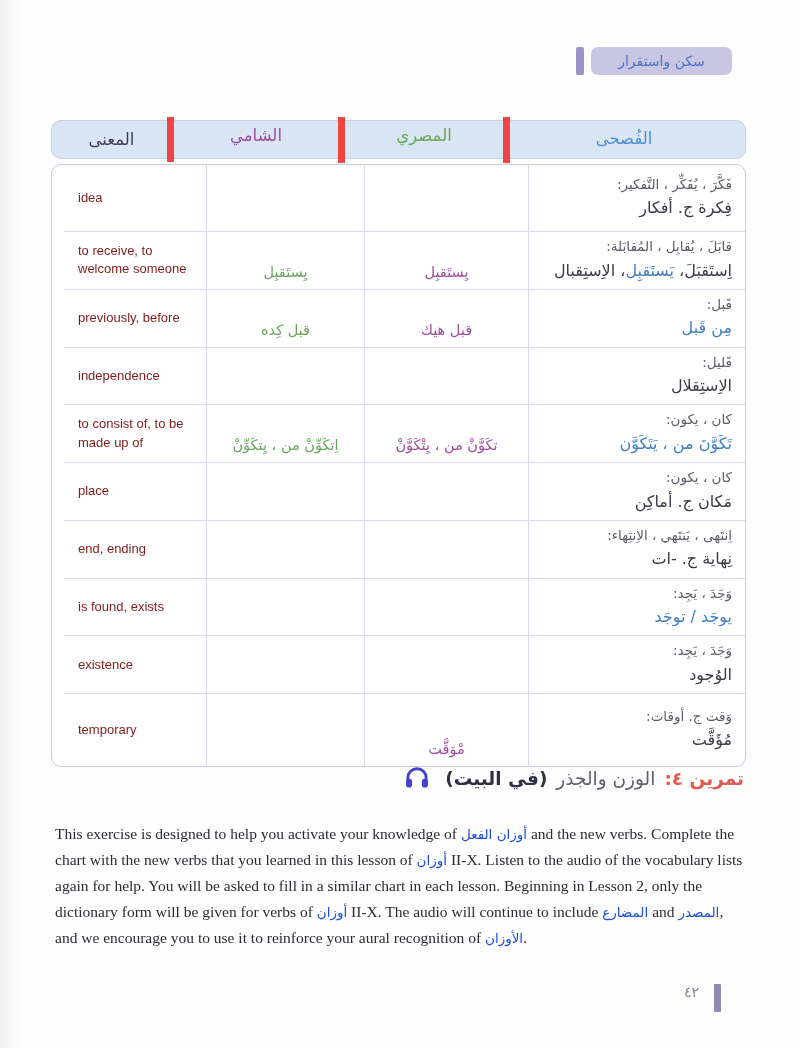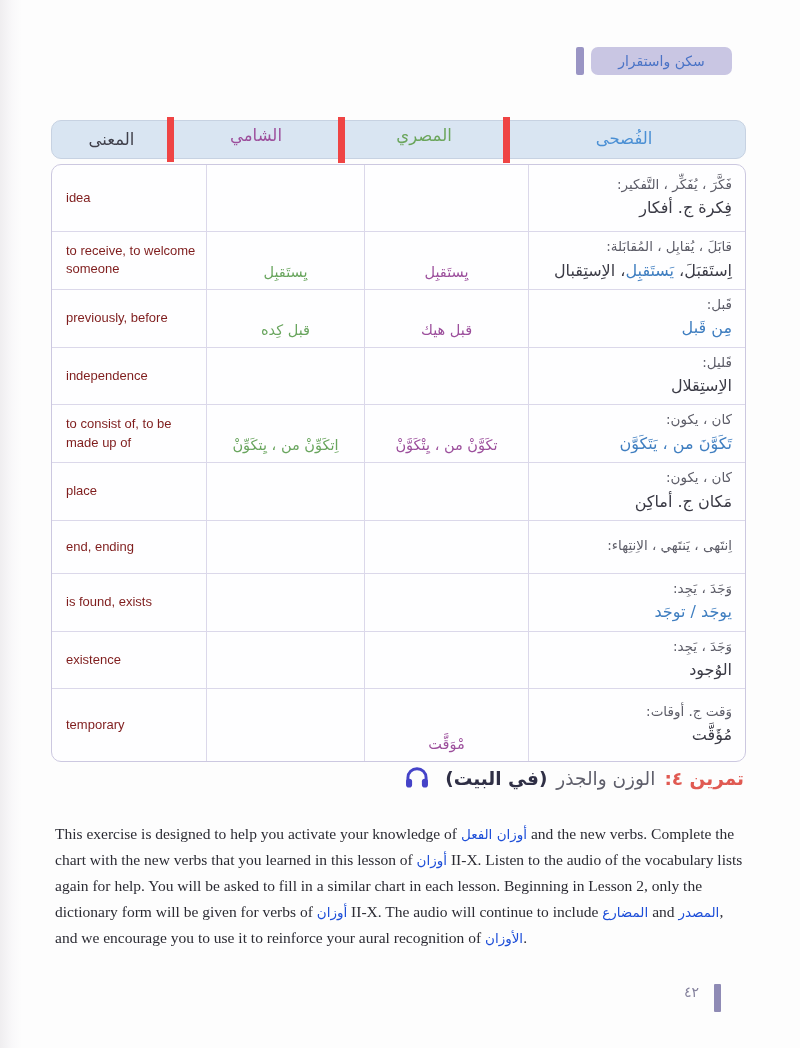--- a/index.html
+++ b/index.html
@@ -18,21 +18,21 @@
   .vocab{position:absolute;top:120px;left:51px;width:695px;direction:rtl;}
   .vhead{display:flex;background:#d9e5f2;border:1px solid #c7d2e2;border-radius:10px;height:37px;align-items:center;}
   .vhead .hcell{display:flex;align-items:center;justify-content:center;height:100%;
     font-family:"DejaVu Sans",sans-serif;font-size:16.5px;}
   .vhead .hcell:not(:first-child){border-right:7px solid #ef4444;}
   .h-fusha{color:#4a8fd4;}
   .h-shami{color:#9c4f9c;}
   .h-masri{color:#6aa55b;}
   .h-meaning{color:#3f3f4a;}
 
-  .vbody{margin-top:5px;background:#fefeff;border:1px solid #ccc8e0;border-radius:10px;overflow:hidden;}
+  .vbody{margin-top:5px;background:#fefeff;border:1px solid #ccc8e0;border-radius:10px;overflow:hidden;padding-left:12px;}
   .vrow{display:flex;}
   .vrow:not(:last-child){border-bottom:1px solid #dbd8ea;}
   .cell{box-sizing:border-box;}
   .c-fusha{width:216px;}
   .c-shami{width:164px;}
   .c-masri{width:158px;}
   .c-meaning{flex:1;}
   .c-shami,.c-masri,.c-meaning{border-right:1px solid #dbd8ea;}
 
   .c-fusha{padding:5px 13px 7px 6px;display:flex;flex-direction:column;justify-content:center;gap:2px;}
@@ -181,20 +181,21 @@
             <span class="masri-word"></span>
           </div>
         <div class="cell c-meaning">
             <span>place</span>
           </div>
       </div>
 
       <div class="vrow" style="min-height:52px">
         <div class="cell c-fusha">
           <div class="f1">اِنتَهى ، يَنتَهي ، الاِنتِهاء:</div>
+          <div class="f2 dark">نِهاية ج. -ات</div>
         </div>
         <div class="cell c-shami">
             <span class="shami-word"></span>
           </div>
         <div class="cell c-masri">
             <span class="masri-word"></span>
           </div>
         <div class="cell c-meaning">
             <span>end, ending</span>
           </div>

